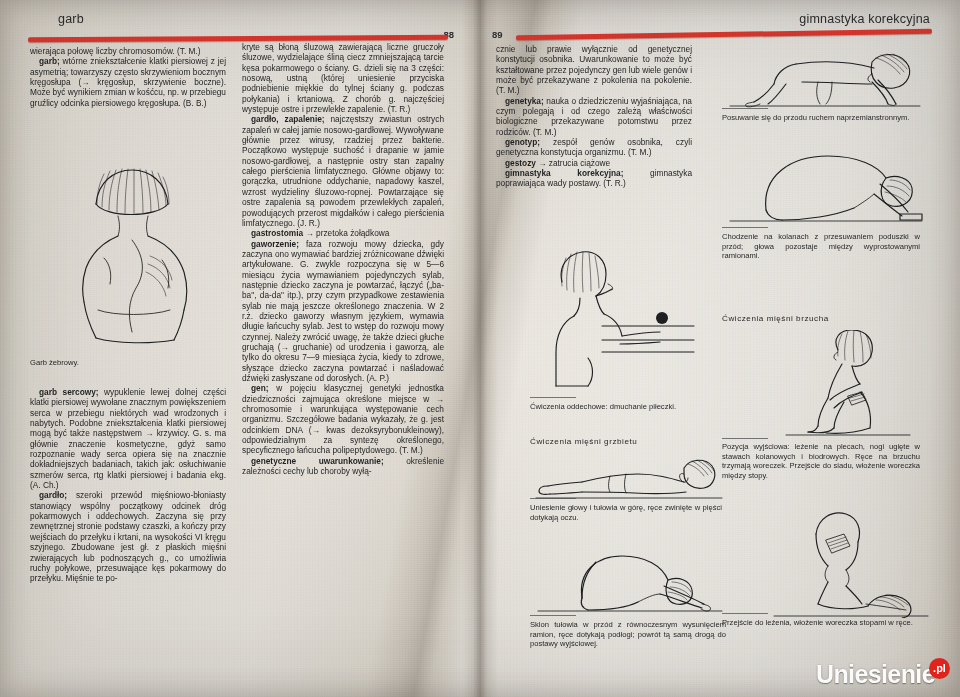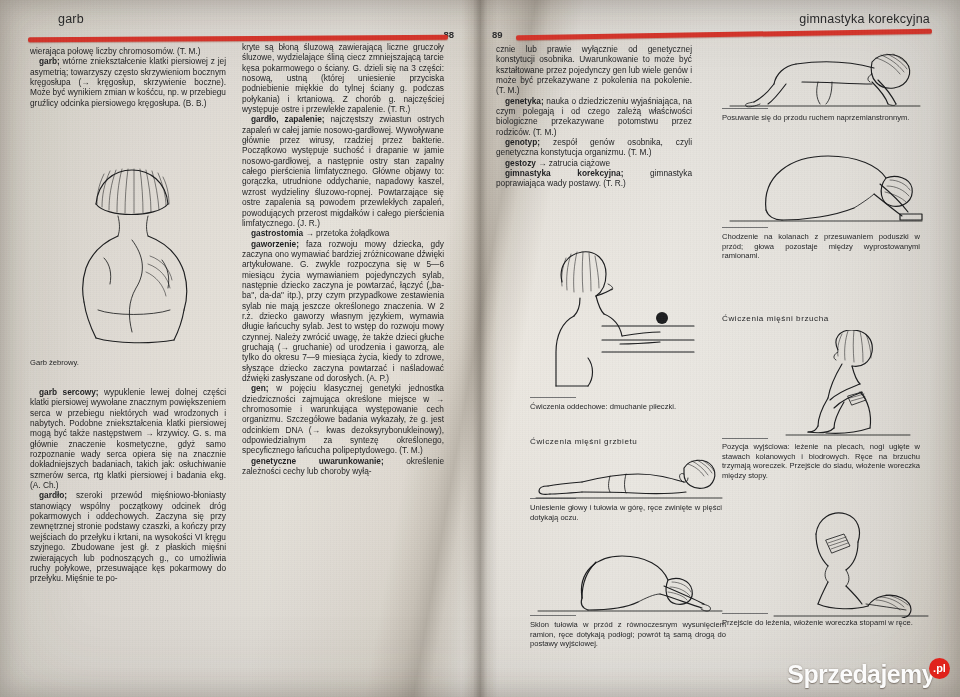--- a/index.html
+++ b/index.html
@@ -463,17 +463,17 @@
       <path class="ln2" d="M96 104 C110 106 124 108 136 110"></path>
 
       <path class="ln2" d="M4 116 L158 116"></path>
     </svg>
   </div>
 
   <div class="hairline" style="left:722px; top:613px; width:46px;"></div>
   <div class="cap" style="left:722px; top:618px; width:198px;">Przejście do leżenia, włożenie woreczka stopami w ręce.</div>
 
   <div id="wm">
-    <span>Sprzedajemy</span>
+    <span>Uniesienie</span>
     <span class="dot">.pl</span>
   </div>
 
 </div>
 
 </body></html>

